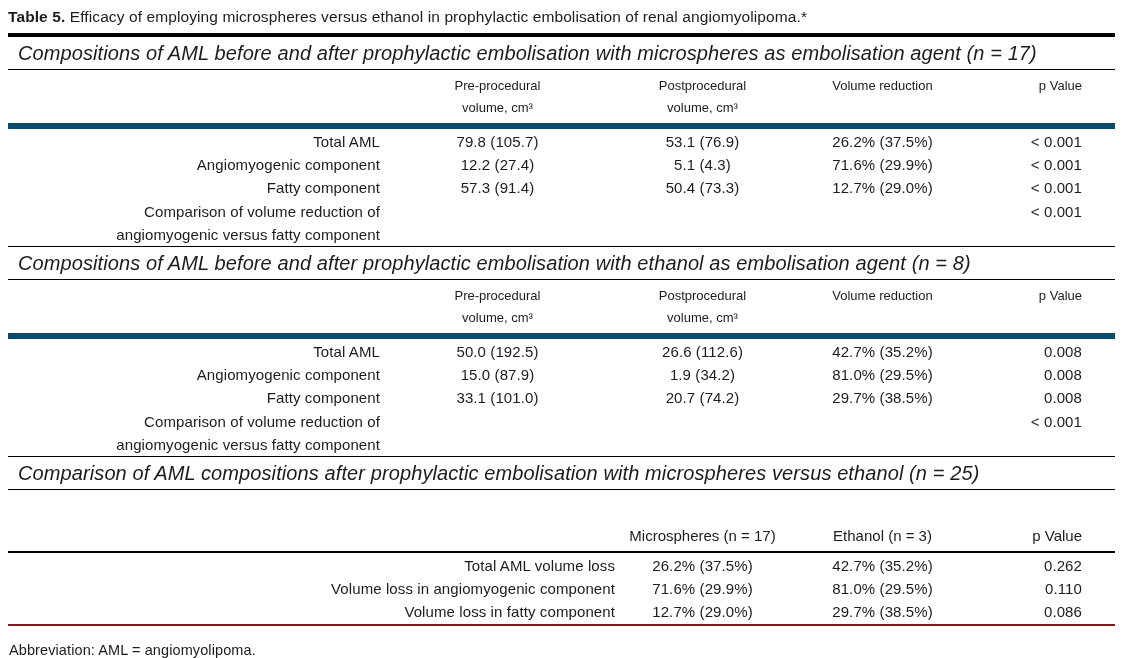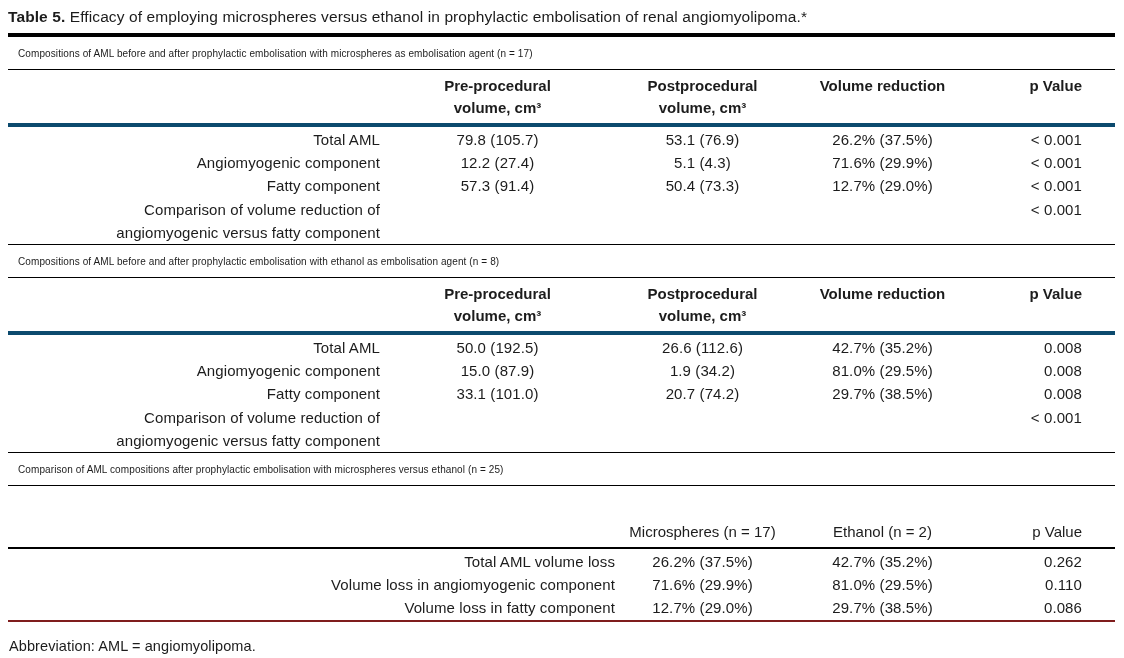--- a/index.html
+++ b/index.html
@@ -24,42 +24,42 @@
     line-height: 18px;
     margin-bottom: 7px;
     letter-spacing: 0.1px;
   }
   .caption .bold { font-weight: bold; }
   .tbl {
     width: 1107px;
     border-top: 4px solid #000;
   }
   .sec-header {
-    font-size: 10px;
+    font-size: 20px;
     line-height: 19px;
     padding: 7px 0 6px 10px;
     border-bottom: 1.5px solid #000;
     letter-spacing: 0.1px;
+    font-style: italic;
   }
   .grid {
     display: grid;
     grid-template-columns: 372px 235px 175px 185px 140px;
     align-items: start;
   }
   .grid3 {
     display: grid;
     grid-template-columns: 607px 175px 185px 140px;
     align-items: start;
   }
   .colhead {
     padding: 5px 0 5px 0;
-    border-bottom: 4px solid #0c4a6e;
-    font-size: 15px;
+    border-bottom: 6px solid #0c4a6e;
+    font-size: 13px;
     line-height: 21.5px;
-    font-weight: bold;
   }
   .colhead3 {
     padding: 5px 0 5px 0;
     border-bottom: 2px solid #000;
     font-size: 15px;
     line-height: 21px;
     margin-top: 30px;
   }
   .rows-s12 {
     border-bottom: 1.5px solid #000;
@@ -195,21 +195,21 @@
         <div class="cell-num"></div>
         <div class="cell-p">&lt; 0.001</div>
       </div>
     </div>
 
     <div class="sec-header">Comparison of AML compositions after prophylactic embolisation with microspheres versus ethanol (n = 25)</div>
 
     <div class="colhead3 grid3">
       <div class="cell-label"></div>
       <div class="cell-num">Microspheres (n = 17)</div>
-      <div class="cell-num">Ethanol (n = 2)</div>
+      <div class="cell-num">Ethanol (n = 3)</div>
       <div class="cell-p">p Value</div>
     </div>
 
     <div class="rows-s3">
       <div class="row grid3">
         <div class="cell-label">Total AML volume loss</div>
         <div class="cell-num">26.2% (37.5%)</div>
         <div class="cell-num">42.7% (35.2%)</div>
         <div class="cell-p">0.262</div>
       </div>

